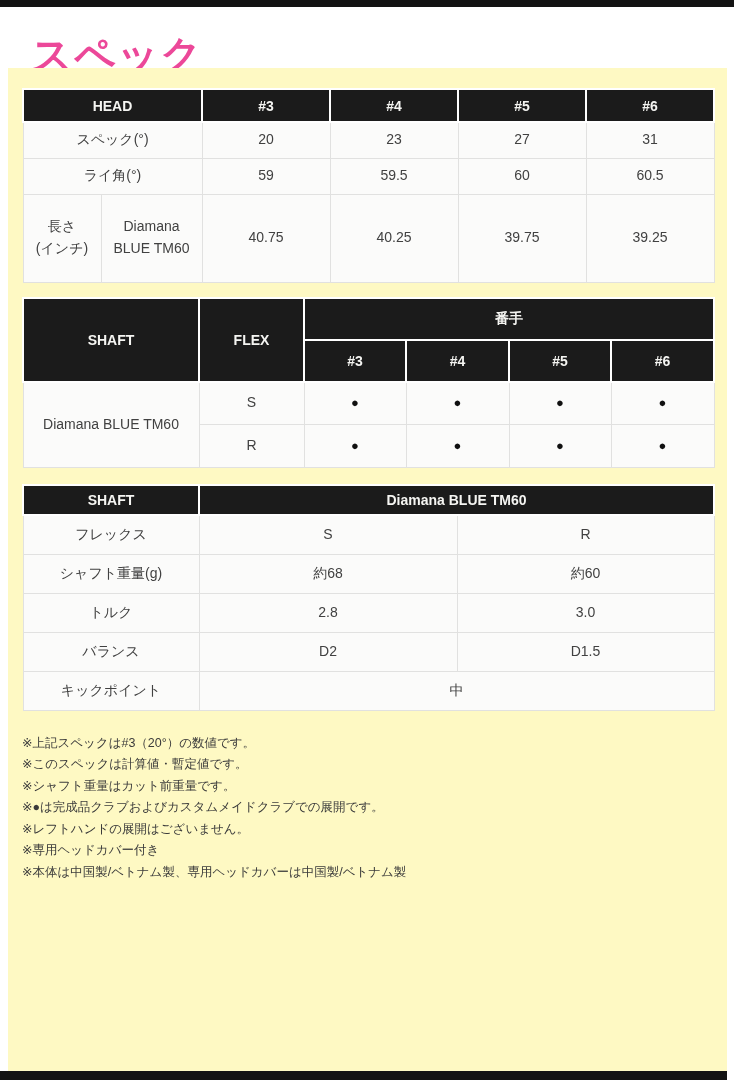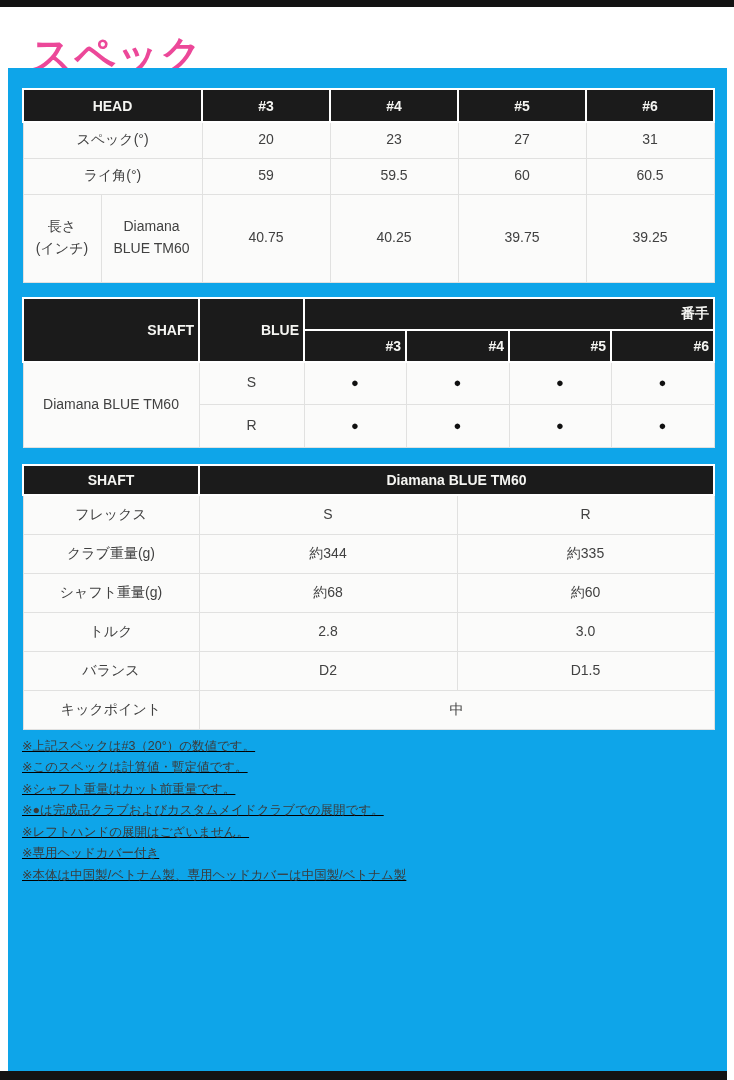--- a/index.html
+++ b/index.html
@@ -21,21 +21,21 @@
     margin: 7px;
     font-size: 41px;
     font-weight: 900;
     color: #ec4899;
     letter-spacing: 1px;
     line-height: 1.3;
   }
   .panel {
     position: absolute; top: 68px; left: 8px;
     width: 719px; height: 1004px;
-    background: #0ea5e9;
+    background: #fef9c3;
   }
   .bottom-bar {
     position: absolute; bottom: 0; left: 0;
     width: 727px; height: 9px;
     background: #131313;
   }
 
   table.spec-table {
     border-collapse: collapse;
     table-layout: fixed;
@@ -65,30 +65,29 @@
     padding: 2px 8px;
     line-height: 1.55;
   }
 
   .head-table tr.r-hdr th      { height: 33px; }
   .head-table tr.r-material td { height: 64px; }
   .head-table tr.r-loft td,
   .head-table tr.r-lie td      { height: 36px; }
   .head-table tr.r-length td   { height: 88px; }
 
-  .avail-table th { height: 32px; text-align: right; }
+  .avail-table th { height: 42px; }
   .avail-table td { height: 43px; }
   .avail-table td.dot-cell { font-size: 13px; color: #101010; }
 
   .shaft-table th { height: 30px; }
   .shaft-table td { height: 39px; }
 
   .notes {
-    margin: 6px 0 0 14px;
-    text-decoration: underline;
+    margin: 22px 0 0 14px;
   }
   .notes p {
     margin: 0;
     height: 21.5px;
     line-height: 21.5px;
     font-size: 12.5px;
     color: #3b3b3b;
     white-space: nowrap;
   }
 </style>
@@ -151,21 +150,21 @@
       <col style="width:176px">
         <col style="width:105px">
       <col style="width:102px">
         <col style="width:103px">
       <col style="width:102px">
         <col style="width:103px">
     </colgroup>
     <tbody>
         <tr>
       <th rowspan="2">SHAFT</th>
-      <th rowspan="2">BLUE</th>
+      <th rowspan="2">FLEX</th>
       <th colspan="4">番手</th>
     </tr>
     <tr>
       <th>#3</th>
       <th>#4</th>
       <th>#5</th>
       <th>#6</th>
     </tr>
     <tr>
       <td rowspan="2">Diamana BLUE TM60</td>
@@ -195,25 +194,20 @@
         <tr>
       <th>SHAFT</th>
       <th colspan="2">Diamana BLUE TM60</th>
     </tr>
     <tr>
       <td>フレックス</td>
       <td>S</td>
       <td>R</td>
     </tr>
     <tr>
-      <td>クラブ重量(g)</td>
-      <td>約344</td>
-      <td>約335</td>
-    </tr>
-    <tr>
       <td>シャフト重量(g)</td>
       <td>約68</td>
       <td>約60</td>
     </tr>
     <tr>
       <td>トルク</td>
       <td>2.8</td>
       <td>3.0</td>
     </tr>
     <tr>

